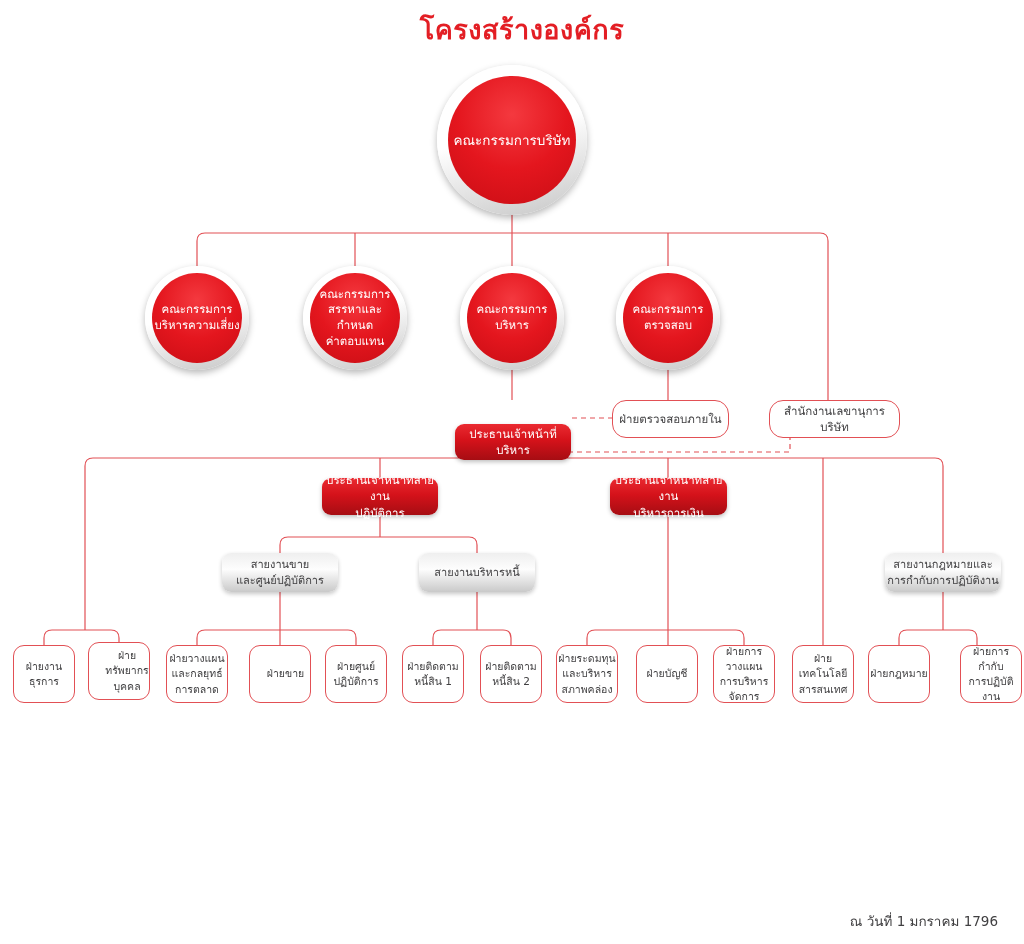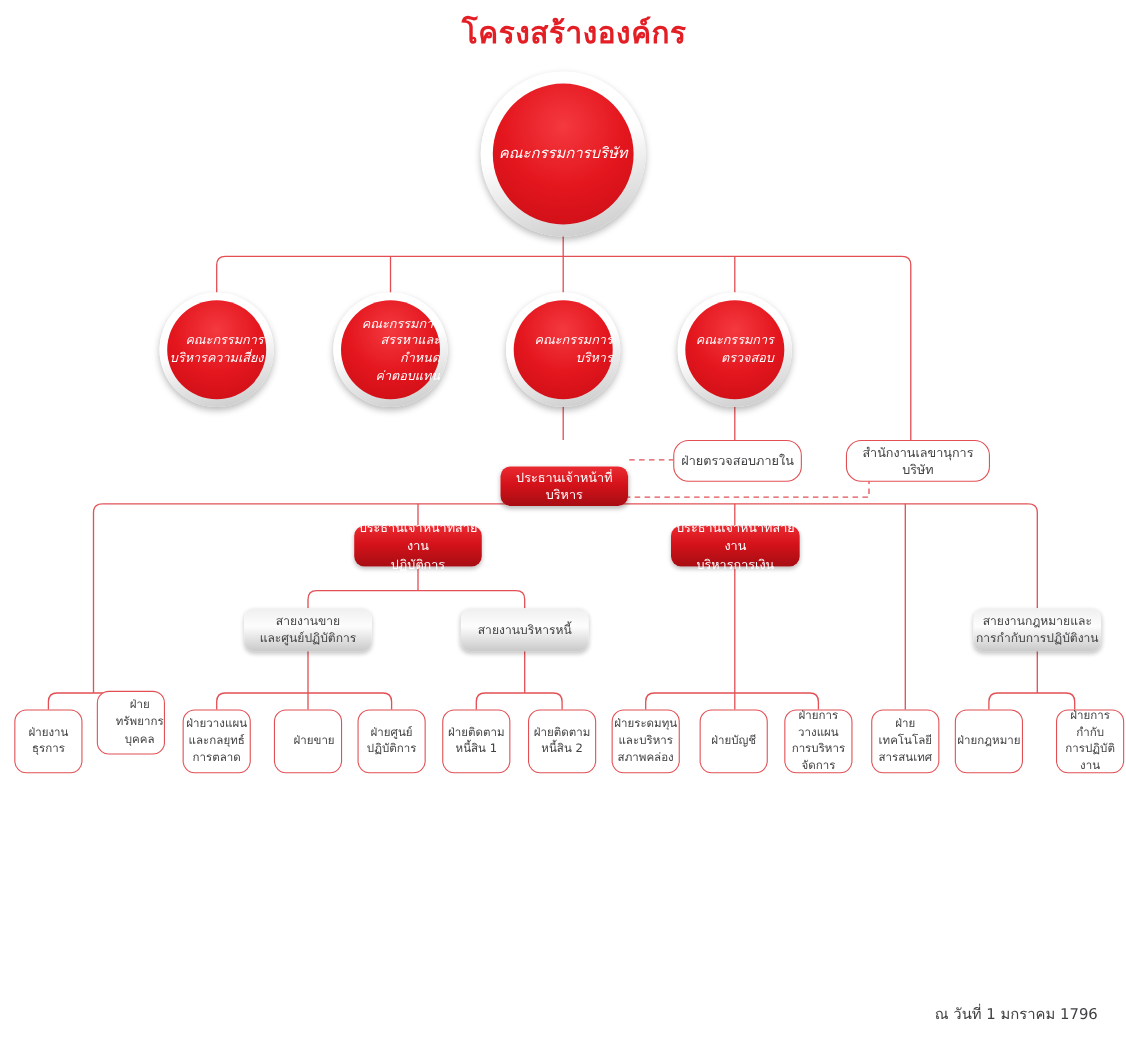--- a/index.html
+++ b/index.html
@@ -14,21 +14,21 @@
   }
   .circle{
     position:absolute;border-radius:50%;z-index:2;
     background:linear-gradient(165deg,#ffffff 45%,#c6c6c6 100%);
     box-shadow:0 3px 7px rgba(0,0,0,.28);
     display:flex;align-items:center;justify-content:center;
   }
   .circle .inner{
     border-radius:50%;display:flex;align-items:center;justify-content:center;
     background:radial-gradient(circle at 50% 30%,#f4393f 0%,#e4161e 50%,#c80d14 100%);
-    color:#fff;text-align:right;white-space:pre-line;line-height:1.35;font-style:italic;
+    color:#fff;text-align:center;white-space:pre-line;line-height:1.35;
   }
   .circle.big .inner{width:128px;height:128px;font-size:13.5px;}
   .circle.small .inner{width:90px;height:90px;font-size:11.5px;}
   .redbox{
     position:absolute;z-index:2;border-radius:9px;
     background:linear-gradient(180deg,#ea2a31 0%,#d5121a 45%,#a60d13 100%);
     box-shadow:0 2px 4px rgba(0,0,0,.25);
     color:#fff;display:flex;align-items:center;justify-content:center;
     text-align:center;white-space:pre-line;font-size:11.5px;line-height:1.4;
   }
@@ -136,21 +136,21 @@
   <div class="redbox" style="left:610px;top:478px;width:117px;height:37px;">ประธานเจ้าหน้าที่สายงาน
 บริหารการเงิน</div>
 
   <div class="graybox" style="left:419px;top:553px;width:116px;height:39px;">สายงานบริหารหนี้</div>
   <div class="graybox" style="left:222px;top:553px;width:116px;height:39px;">สายงานขาย
 และศูนย์ปฏิบัติการ</div>
   <div class="graybox" style="left:885px;top:553px;width:116px;height:39px;">สายงานกฎหมายและ
 การกำกับการปฏิบัติงาน</div>
 
   <div class="leaf" style="left:13px;top:645px;">ฝ่ายงานธุรการ</div>
-  <div class="leaf" style="left:88px;top:628px;padding-left:17px;">ฝ่ายทรัพยากร
+  <div class="leaf" style="left:88px;top:642px;padding-left:17px;">ฝ่ายทรัพยากร
 บุคคล</div>
   <div class="leaf" style="left:166px;top:645px;">ฝ่ายวางแผน
 และกลยุทธ์
 การตลาด</div>
   <div class="leaf" style="left:249px;top:645px;padding-left:12px;">ฝ่ายขาย</div>
   <div class="leaf" style="left:325px;top:645px;">ฝ่ายศูนย์
 ปฏิบัติการ</div>
   <div class="leaf" style="left:402px;top:645px;">ฝ่ายติดตาม
 หนี้สิน 1</div>
   <div class="leaf" style="left:480px;top:645px;">ฝ่ายติดตาม

